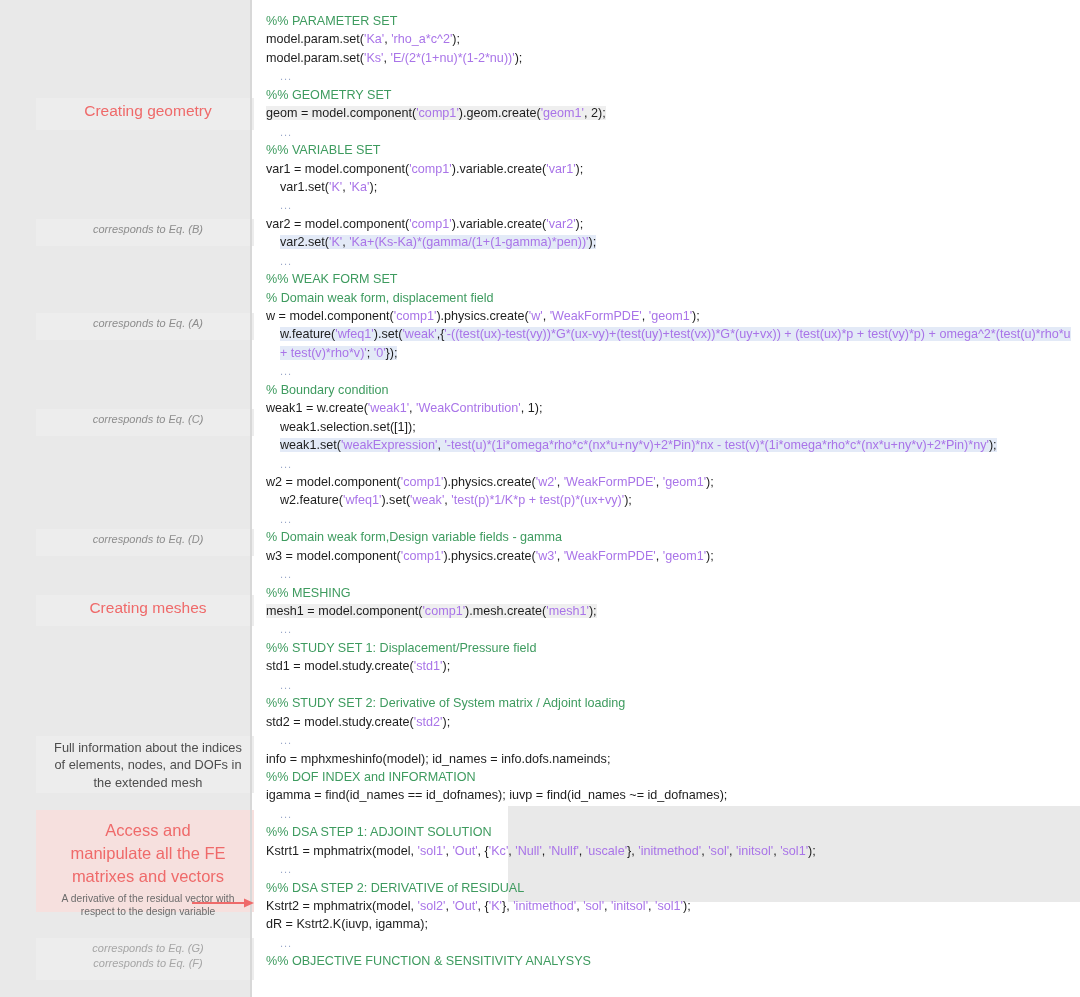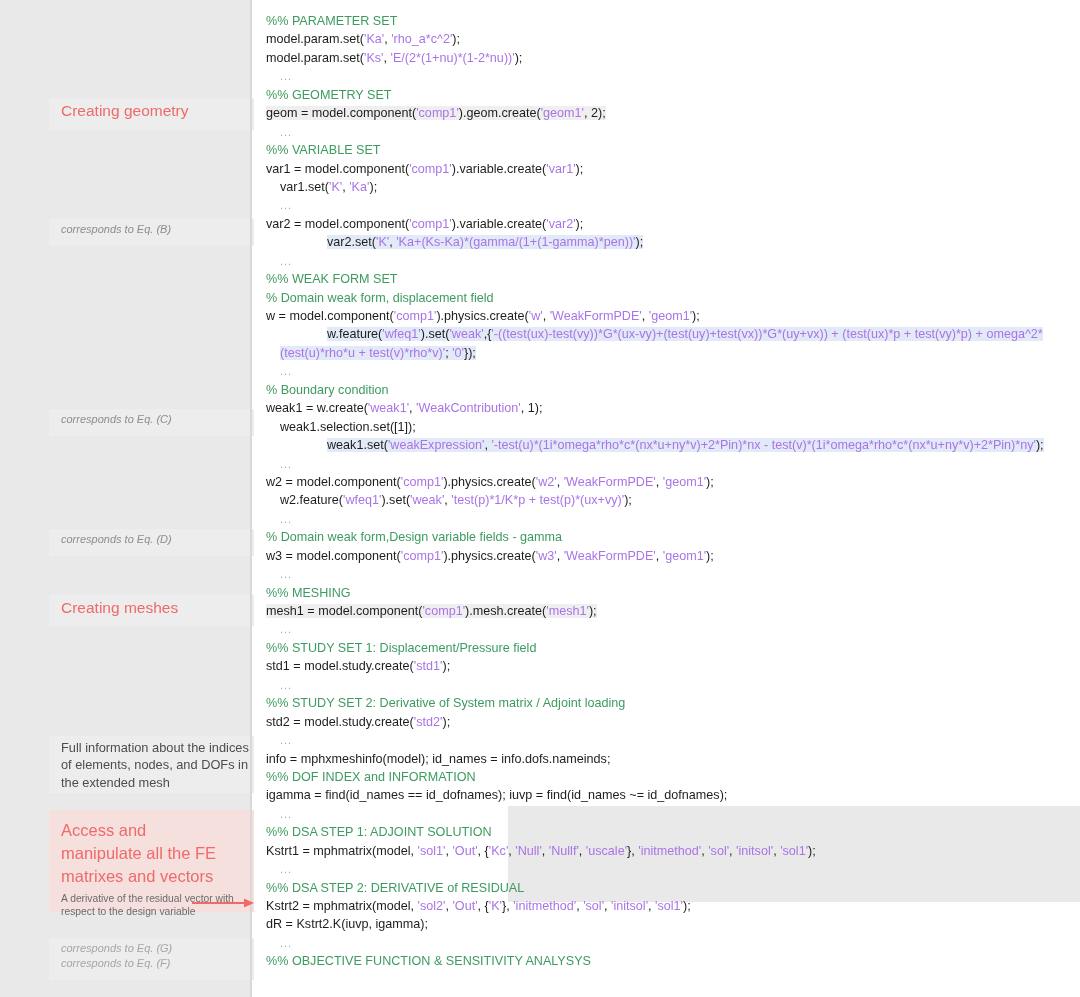--- a/index.html
+++ b/index.html
@@ -25,23 +25,24 @@
   }
   #annotations:after {
     content: "";
     position: absolute;
     right: 0; top: 0;
     width: 2px; height: 997px;
     background: #d8d8d8;
   }
   .anno {
     position: absolute;
-    left: 49px;
+    left: 36px;
     width: 218px;
     padding: 3px 6px 3px 12px;
+    text-align: center;
   }
   .anno.band { background: #ededed; }
   .anno.band-red { background: #f6e0de; }
 
   .anno-red {
     color: #ef6a6a;
     font-size: 15.5px;
     line-height: 1.32;
   }
   .anno-red.big {
@@ -91,21 +92,21 @@
     height: 18.45px;
     white-space: pre;
     padding-left: 12px;
   }
   .ln.tall { height: auto; }
   .cmt  { color: #3e9b5f; }
   .str  { color: #a974e8; }
   .dots { color: #9aa8c9; letter-spacing: 1px; padding-left: 14px; font-size: 11px; }
 
   
-  .hl-blue  { background: #e3eaf7; display: inline; margin-left: 47px; }
+  .hl-blue  { background: #e3eaf7; display: inline; }
   .hl-gray  { background: #efefef; display: inline; }
   .blk-gray {
     position: absolute;
     left: 254px;
     width: 596px;
     background: #e9e9e9;
     z-index: 0;
   }
   #code-lines { position: relative; z-index: 2; }
 </style>
@@ -117,20 +118,23 @@
   <div id="annotations">
 
     <div class="anno band" style="top:98px; height:32px;">
       <div class="anno-red">Creating geometry</div>
     </div>
 
     <div class="anno band" style="top:219px; height:27px;">
       <div class="anno-italic">corresponds to Eq. (B)</div>
     </div>
 
+    <div class="anno band" style="top:313px; height:27px;">
+      <div class="anno-italic">corresponds to Eq. (A)</div>
+    </div>
 
     <div class="anno band" style="top:409px; height:27px;">
       <div class="anno-italic">corresponds to Eq. (C)</div>
     </div>
 
     <div class="anno band" style="top:529px; height:27px;">
       <div class="anno-italic">corresponds to Eq. (D)</div>
     </div>
 
     <div class="anno band" style="top:595px; height:31px;">

